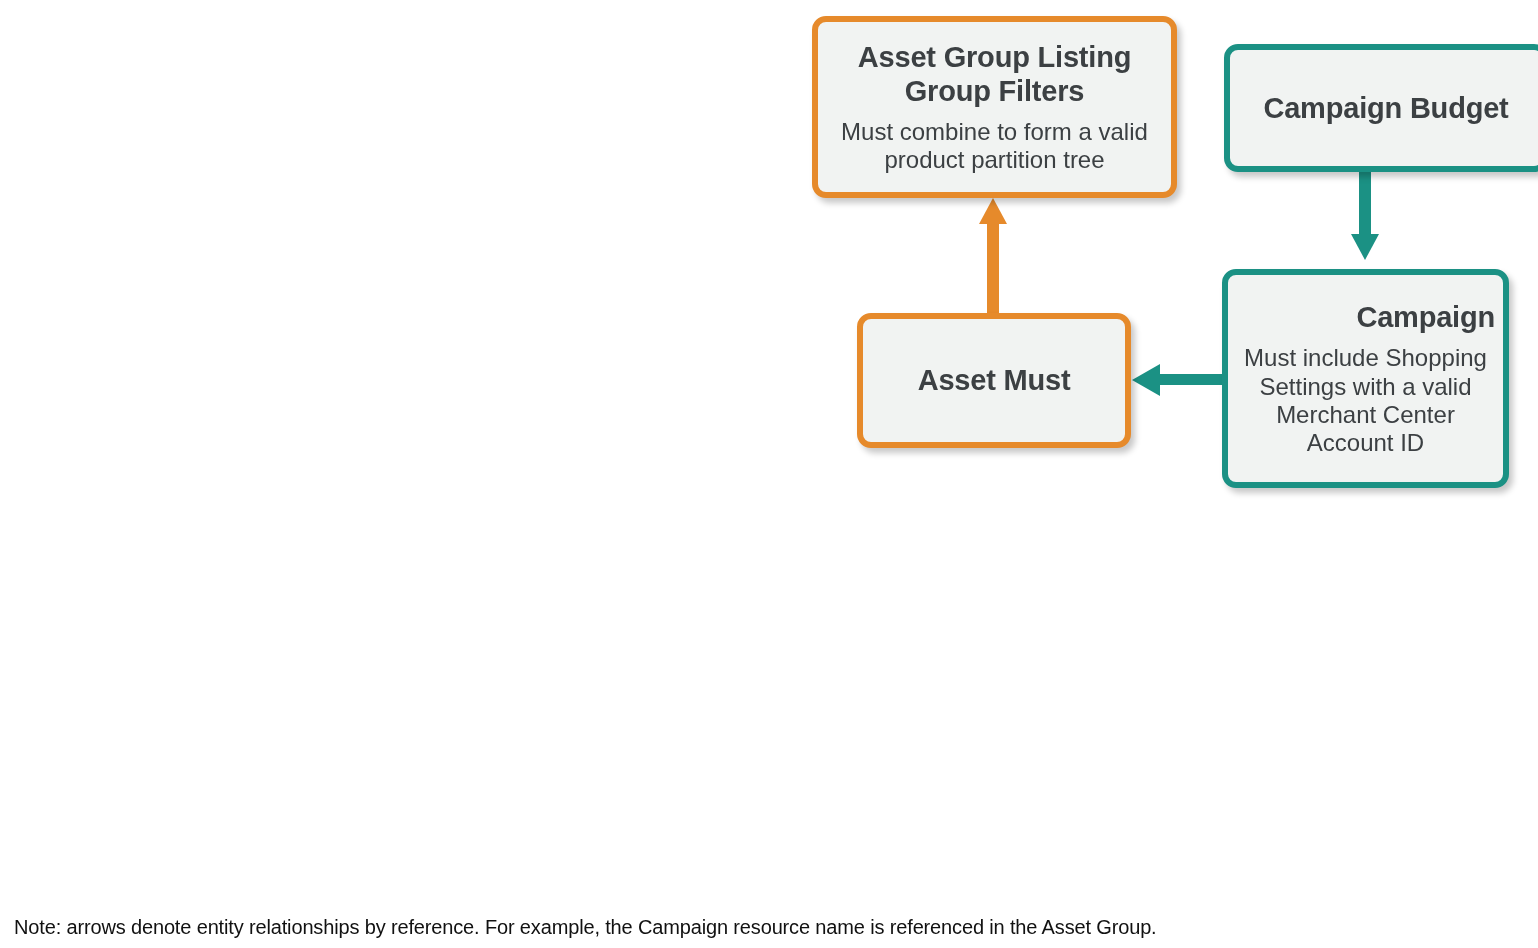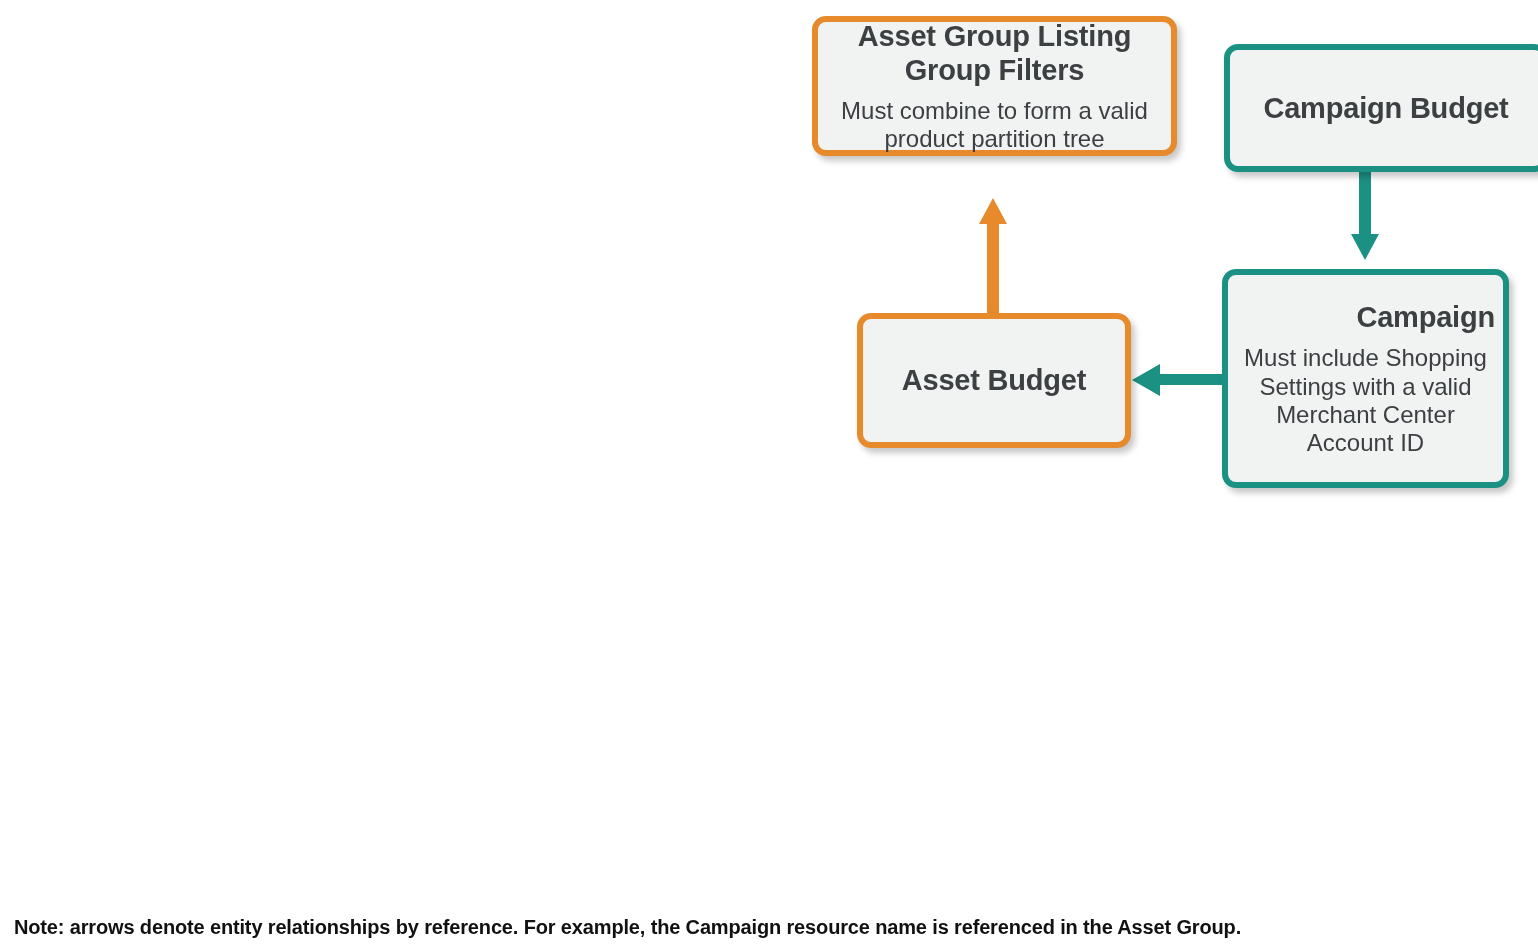--- a/index.html
+++ b/index.html
@@ -82,21 +82,21 @@
     border-right: 28px solid currentColor;
   }
   .orange-edge { color: #E68A2B; }
   .teal-edge   { color: #1B9184; }
 
   .footnote {
     position: absolute;
     left: 14px;
     top: 916px;
     font-size: 20px;
-    font-weight: bold;
+    font-weight: normal;
     color: #111111;
     letter-spacing: -0.15px;
     white-space: nowrap;
   }
 </style>
 </head>
 <body>
 
 <div id="canvas">
 
@@ -108,32 +108,32 @@
   <div class="edge teal-edge">
     <div class="edge-line" style="left:1359px; top:166px; width:12px; height:68px;"></div>
     <div class="arrowhead down" style="left:1351px; top:234px;"></div>
   </div>
 
   <div class="edge teal-edge">
     <div class="edge-line" style="left:1160px; top:374px; width:68px; height:11px;"></div>
     <div class="arrowhead left" style="left:1132px; top:364px;"></div>
   </div>
 
-  <div class="node orange" style="left:812px; top:16px; width:365px; height:140px;">
+  <div class="node orange" style="left:812px; top:16px; width:365px; height:182px;">
     <div class="node-title">Asset Group Listing Group Filters</div>
     <div class="node-subtitle">Must combine to form a valid product partition tree</div>
   </div>
 
   <div class="node teal" style="left:1224px; top:44px; width:324px; height:128px;">
     <div class="node-title">Campaign Budget</div>
 
   </div>
 
   <div class="node orange" style="left:857px; top:313px; width:274px; height:135px;">
-    <div class="node-title">Asset Budget</div>
+    <div class="node-title">Asset Must</div>
 
   </div>
 
   <div class="node teal" style="left:1222px; top:269px; width:287px; height:219px;align-items:flex-end;">
     <div class="node-title">Campaign</div>
     <div class="node-subtitle">Must include Shopping Settings with a valid Merchant Center Account ID</div>
   </div>
 
   <div class="footnote">Note: arrows denote entity relationships by reference. For example, the Campaign resource name is referenced in the Asset Group.</div>
 

